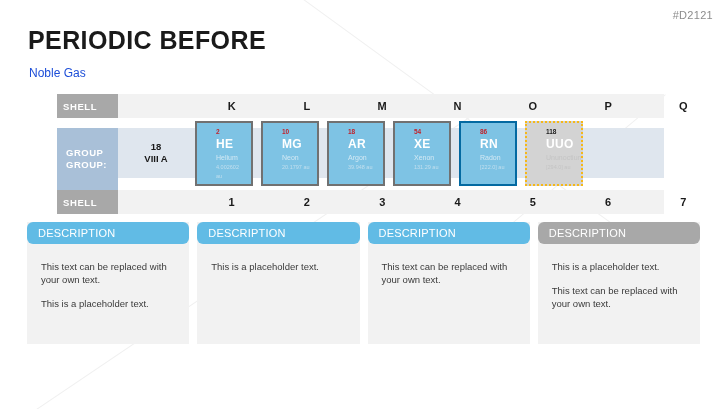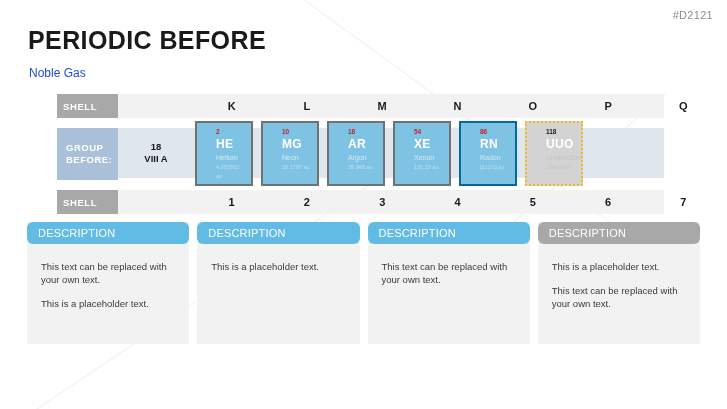--- a/index.html
+++ b/index.html
@@ -131,21 +131,21 @@
   }
   #group-row .group-band {
     position: absolute;
     left: 0; top: 0;
     width: 607px; height: 50px;
     background: #dfe6ee;
   }
   #group-row .group-label {
     position: absolute;
     left: 0; top: 0;
-    width: 61px; height: 52px;
+    width: 61px; height: 62px;
     background: #a9c0d8;
     color: #ffffff;
     font-size: 9.5px;
     font-weight: bold;
     letter-spacing: .5px;
     line-height: 12px;
     display: flex;
     flex-direction: column;
     justify-content: center;
     padding-left: 9px;
@@ -308,21 +308,21 @@
         <div>O</div>
         <div>P</div>
         <div>Q</div>
       </div>
   </div>
 
   <div id="group-row">
     <div class="group-band"></div>
     <div class="group-label">
       <span>GROUP</span>
-      <span>BEFORE:</span>
+      <span>GROUP:</span>
     </div>
     <div id="group-number">
       <span>18</span>
       <span>VIII A</span>
     </div>
   </div>
 
   <div id="elements">
       <div class="element">
         <div class="e-num">2</div>

